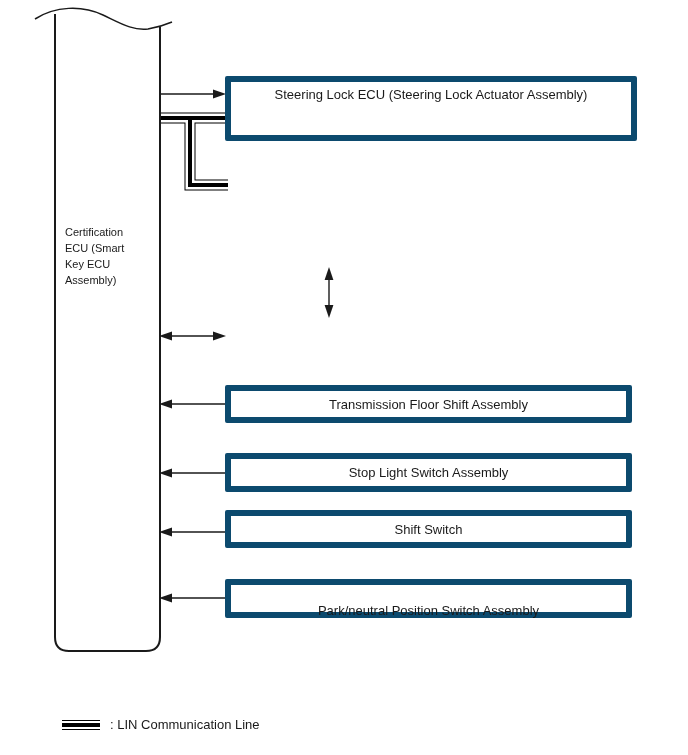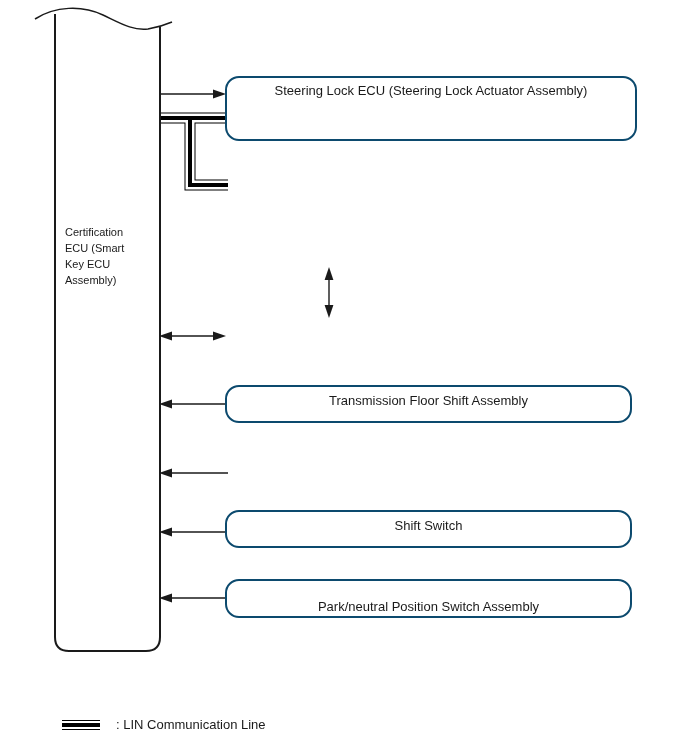--- a/index.html
+++ b/index.html
@@ -15,22 +15,22 @@
   .connectors {
     position: absolute;
     left: 0; top: 0;
     width: 688px; height: 755px;
     z-index: 1;
   }
   .node {
     position: absolute;
     box-sizing: border-box;
     background: #ffffff;
-    border: 2px solid #0c4a6e;
-    border-radius: 14px;
+    border: 6px solid #0c4a6e;
+    border-radius: 2px;
     z-index: 2;
     display: flex;
     justify-content: center;
     align-items: flex-start;
     text-align: center;
     font-size: 13px;
     line-height: 15px;
   }
   .node span { display: block; padding: 0 8px; }
   .box-steering   { left: 225px; top: 76px;  width: 412px; height: 65px;  padding-top: 5px;  }
@@ -60,21 +60,21 @@
   .lin-swatch {
     width: 38px;
     height: 10px;
     box-sizing: border-box;
     border-top: 1px solid #000;
     border-bottom: 1px solid #000;
     padding: 2px 0;
   }
   .lin-swatch .thick { height: 4px; background: #000; }
   .legend-text {
-    margin-left: 16px;
+    margin-left: 10px;
     font-size: 13px;
     line-height: 13px;
     white-space: pre;
   }
 </style>
 </head>
 <body>
 
 <div class="canvas">
 
@@ -137,20 +137,23 @@
   <div class="node box-steering">
     <span>Steering Lock ECU (Steering Lock Actuator Assembly)</span>
   </div>
 
 
 
   <div class="node box-trans">
     <span>Transmission Floor Shift Assembly</span>
   </div>
 
+  <div class="node box-stoplight">
+    <span>Stop Light Switch Assembly</span>
+  </div>
 
   <div class="node box-engine">
     <span>Shift Switch</span>
   </div>
 
   <div class="node box-park">
     <span>Park/neutral Position Switch Assembly</span>
   </div>
 
   <div class="legend">

